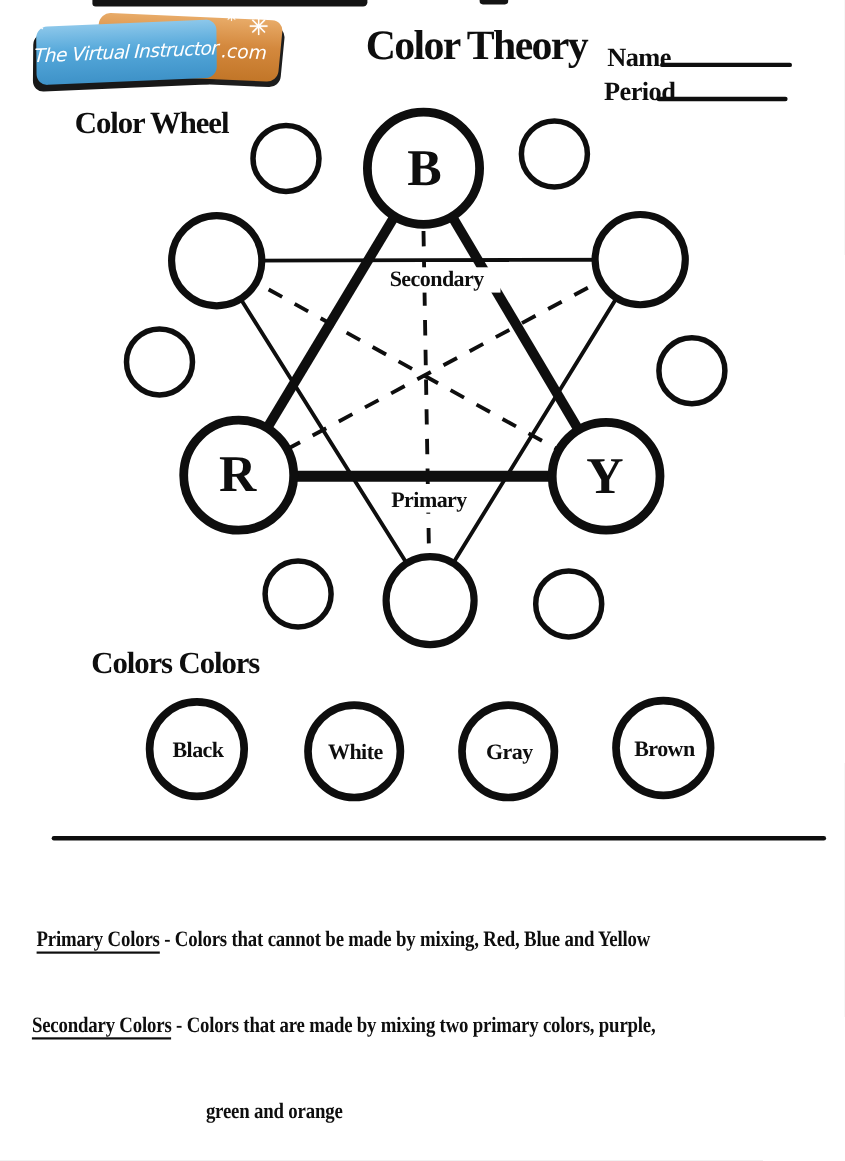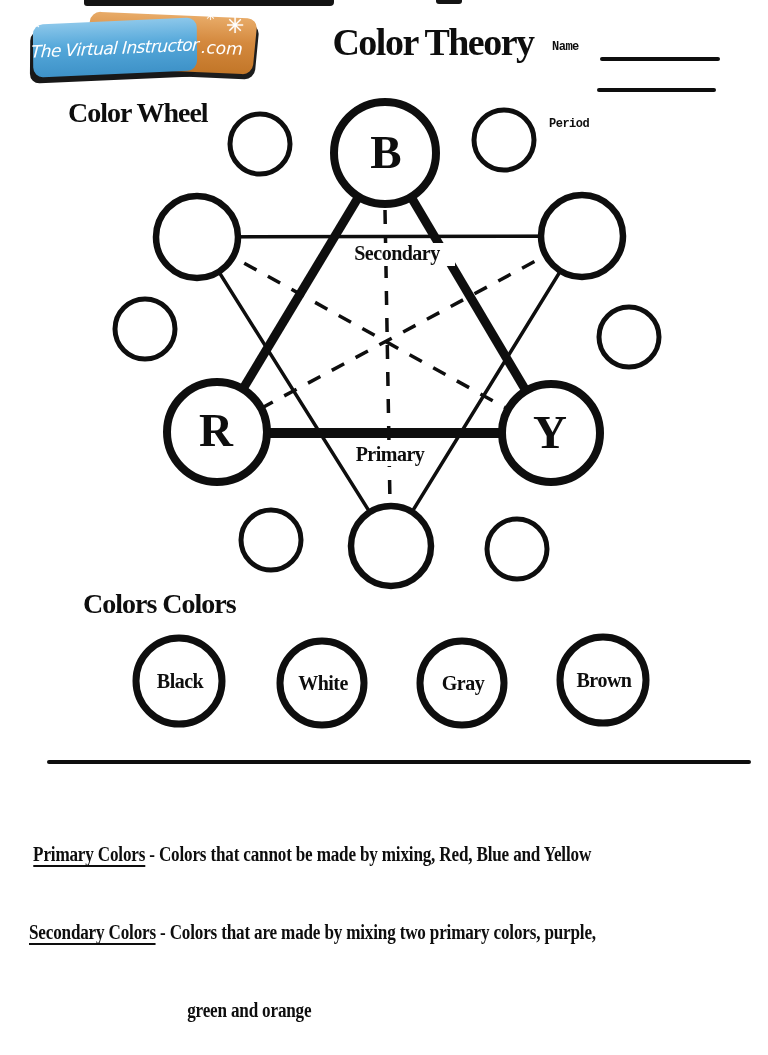--- a/index.html
+++ b/index.html
@@ -16,21 +16,21 @@
   .plate-shadow-orange{left:64px;top:13px;width:168px;height:55px;background:#1d1d1d;transform:rotate(2.5deg) skewX(-3deg);}
   .plate-orange{left:63px;top:7px;width:167px;height:56px;background:linear-gradient(180deg,#e8ab68 0%,#d4893e 45%,#c27628 100%);transform:rotate(2.5deg) skewX(-3deg);}
   .plate-blue{left:8px;top:13px;width:164px;height:53px;background:linear-gradient(180deg,#8cc7ea 0%,#55a8da 45%,#3e92c8 100%);transform:rotate(-2.5deg) skewX(-2deg);
               display:flex;align-items:center;justify-content:center;}
   .brand{color:#fff;font-family:"DejaVu Sans",sans-serif;font-style:italic;font-size:17px;letter-spacing:-0.6px;white-space:nowrap;transform:skewX(-4deg);}
   .com{position:absolute;left:176px;top:30px;color:#fff;font-family:"DejaVu Sans",sans-serif;font-style:italic;font-size:17px;transform:rotate(2.5deg);}
   .sparkle{position:absolute;color:#fff;font-family:"DejaVu Sans",sans-serif;line-height:1;text-shadow:0 0 1px rgba(255,255,255,.9);}
 
   
   .title{position:absolute;left:389px;top:20px;transform:translateX(-50%);font-size:38px;font-weight:bold;letter-spacing:-1.5px;white-space:nowrap;margin-left:44px;}
-  .fieldlabel{position:absolute;font-size:12px;font-weight:bold;letter-spacing:-0.5px;font-family:Liberation Mono, monospace;}
+  .fieldlabel{position:absolute;font-size:24px;font-weight:bold;letter-spacing:-0.5px;}
   .fieldline{position:absolute;background:#0e0e0e;height:4px;border-radius:2px;}
 
   
   .secheading{position:absolute;font-size:28px;font-weight:bold;letter-spacing:-1px;white-space:nowrap;}
 
   
   svg.sheet{position:absolute;left:0;top:0;width:768px;height:1055px;}
   svg.sheet line, svg.sheet polygon, svg.sheet circle{stroke:#0e0e0e;}
   .letter{font:bold 47px "Liberation Serif","DejaVu Serif",serif;fill:#0e0e0e;text-anchor:middle;}
   .wlabel{font:bold 20px "Liberation Serif","DejaVu Serif",serif;fill:#0e0e0e;text-anchor:middle;letter-spacing:-0.5px;}
@@ -60,21 +60,21 @@
     </div>
     <span class="com">.com</span>
     <span class="sparkle" style="left:1px;top:5px;font-size:19px;">✳</span>
     <span class="sparkle" style="left:180px;top:1px;font-size:13px;">✳</span>
     <span class="sparkle" style="left:201px;top:7px;font-size:22px;">✳</span>
   </div>
 
   <div class="title">Color Theory</div>
   <div class="fieldlabel" style="left:552px;top:40px;">Name</div>
   <div class="fieldline" style="left:600px;top:57px;width:120px;"></div>
-  <div class="fieldlabel" style="left:549px;top:71px;margin-top:46px;">Period</div>
+  <div class="fieldlabel" style="left:549px;top:71px;">Period</div>
   <div class="fieldline" style="left:597px;top:88px;width:119px;"></div>
 
   <div class="secheading" style="left:68px;top:97px;">Color Wheel</div>
   <div class="secheading" style="left:83px;top:588px;">Colors Colors</div>
 
   <svg class="sheet" viewBox="0 0 768 1055">
 
     <line x1="385" y1="210" x2="390" y2="504" stroke-width="3.5" stroke-dasharray="14 13"></line>
     <line x1="197" y1="237" x2="551" y2="433" stroke-width="3.5" stroke-dasharray="14 13"></line>
     <line x1="582" y1="236" x2="217" y2="432" stroke-width="3.5" stroke-dasharray="14 13"></line>

